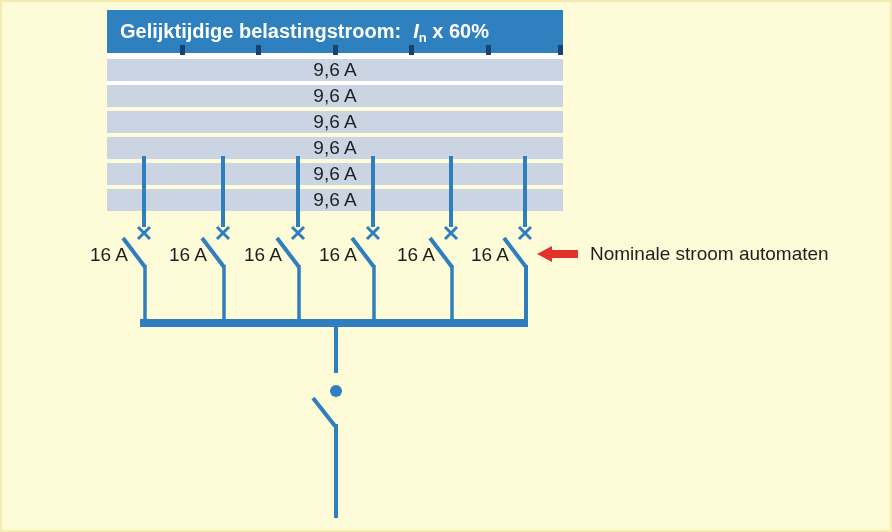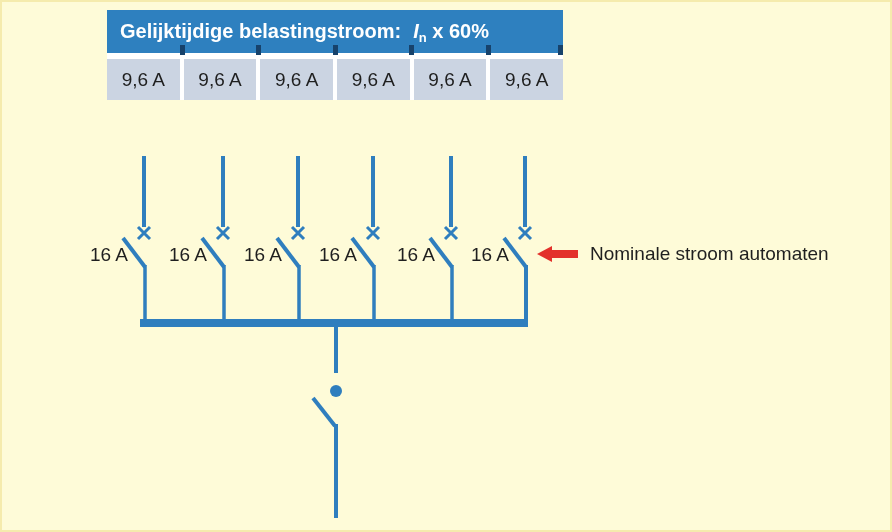--- a/index.html
+++ b/index.html
@@ -43,20 +43,21 @@
     background: #17426B;
     z-index: 3;
   }
   .cells {
     position: absolute;
     left: 0; top: 49px;
     width: 456px; height: 41px;
     display: flex;
     gap: 4px;
     background: #FFFFFF;
+    flex-direction: column;
   }
   .cell {
     flex: 1;
     background: #CBD4E2;
     color: #1F1F1F;
     font-size: 19px;
     display: flex;
     align-items: center;
     justify-content: center;
   }

